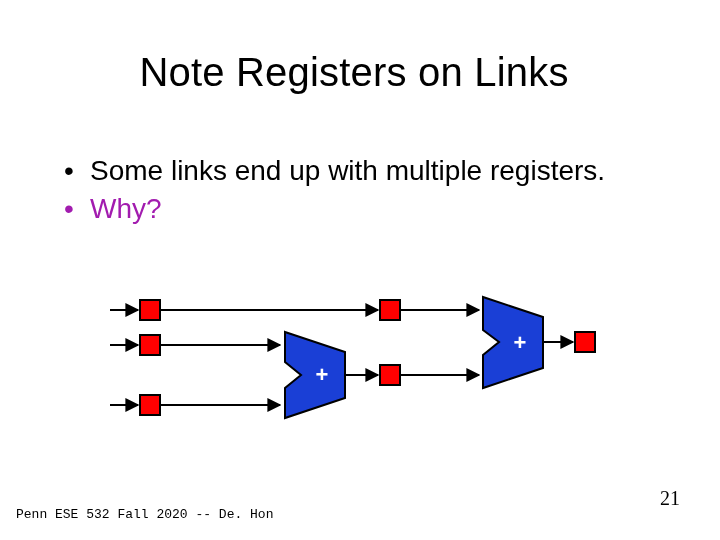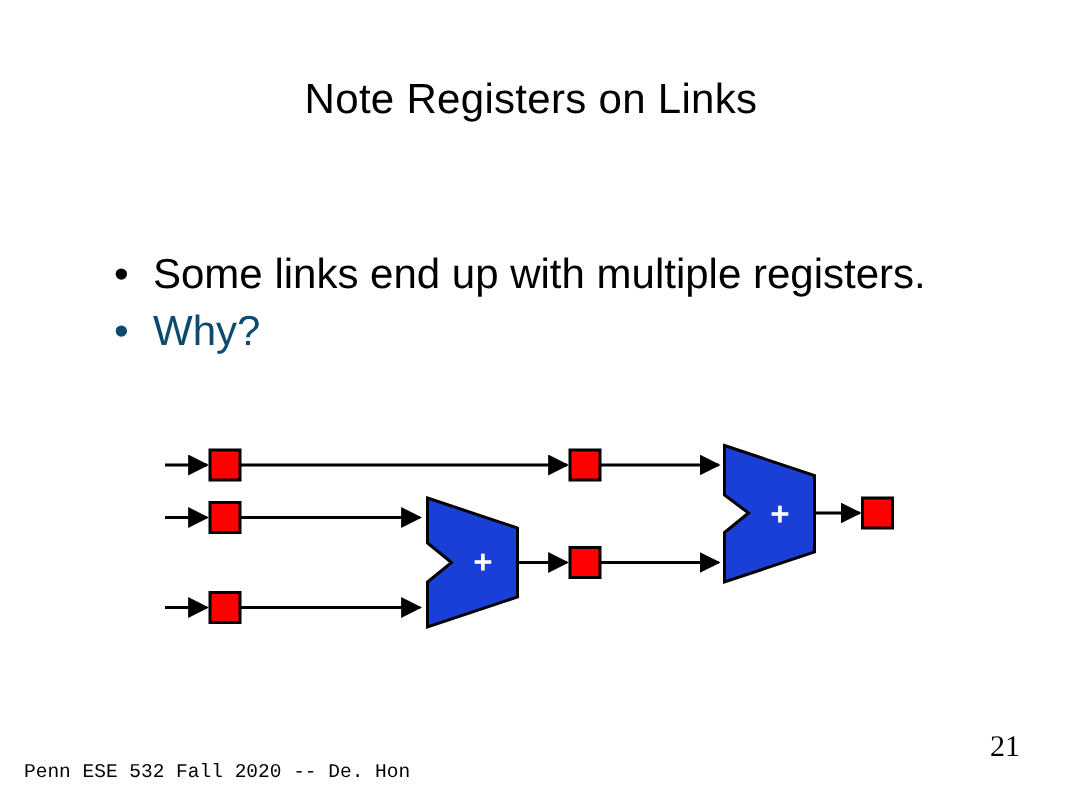--- a/index.html
+++ b/index.html
@@ -18,51 +18,51 @@
     height: 540px;
     position: relative;
     box-sizing: border-box;
   }
   .title {
     position: absolute;
     top: 50px;
     left: 0;
     width: 708px;
     text-align: center;
-    font-size: 28px;
+    font-size: 40px;
     font-weight: 400;
     letter-spacing: 0.2px;
   }
   .bullets {
     position: absolute;
     top: 150px;
     left: 60px;
     width: 600px;
     font-size: 28px;
     line-height: 1.22;
   }
   .bullets ul {
     list-style: none;
-    margin: 16px;
+    margin: 4px;
     padding: 0;
   }
   .bullets li {
     position: relative;
     padding-left: 26px;
     margin: 0 0 4px 0;
   }
   .bullets li::before {
     content: "•";
     position: absolute;
     left: 0;
     top: 0;
     font-size: 28px;
     line-height: 1.22;
   }
-  .why { color: #0c4a6e; }
+  .why { color: #a21caf; }
   .footer {
     position: absolute;
     left: 16px;
     bottom: 18px;
     font-size: 13px;
     color: #000;
     font-family: Liberation Mono, monospace;
   }
   .pagenum {
     position: absolute;

